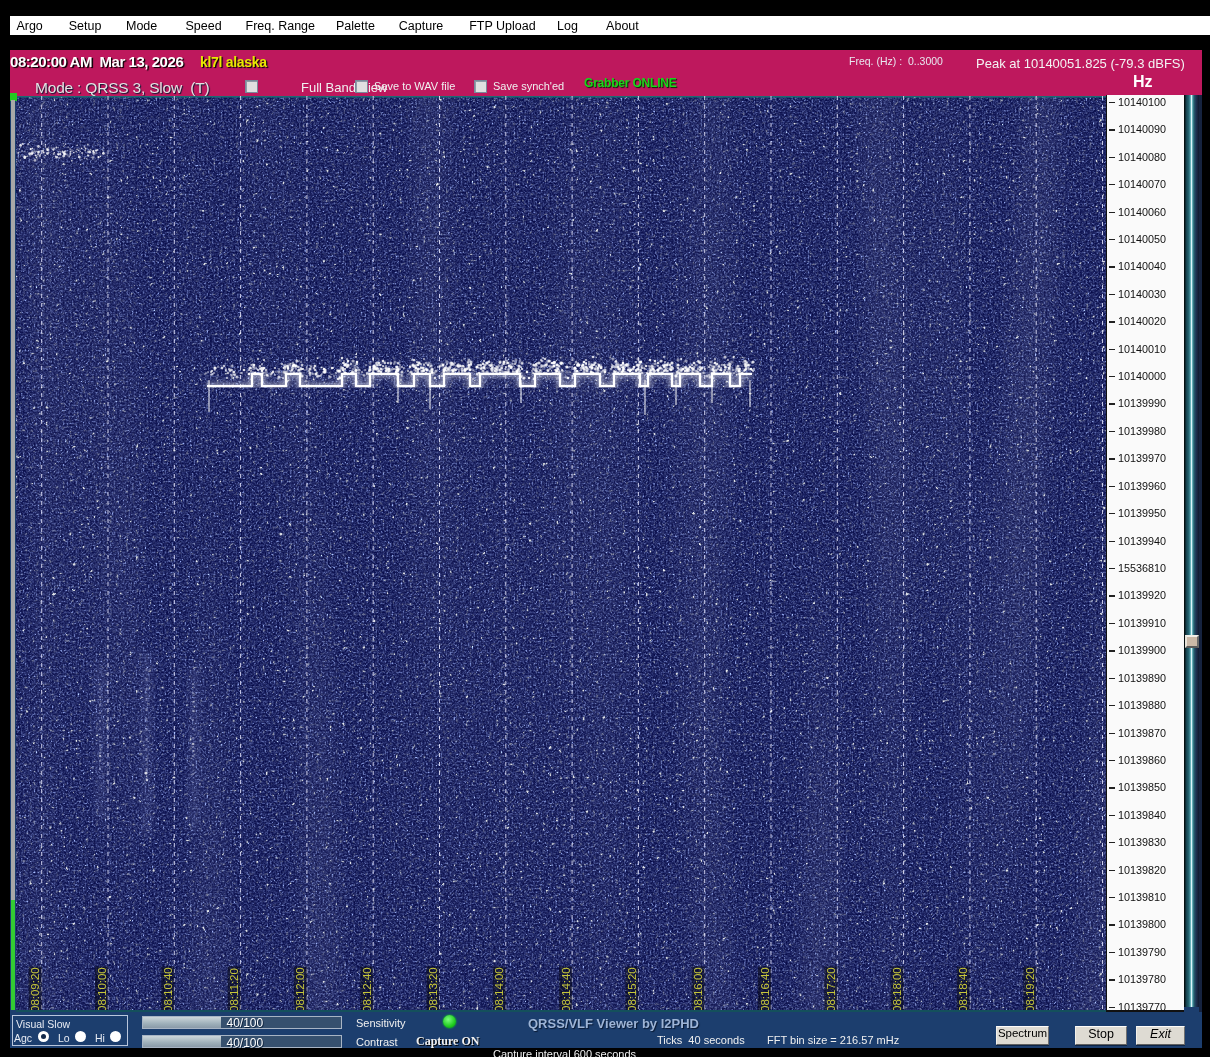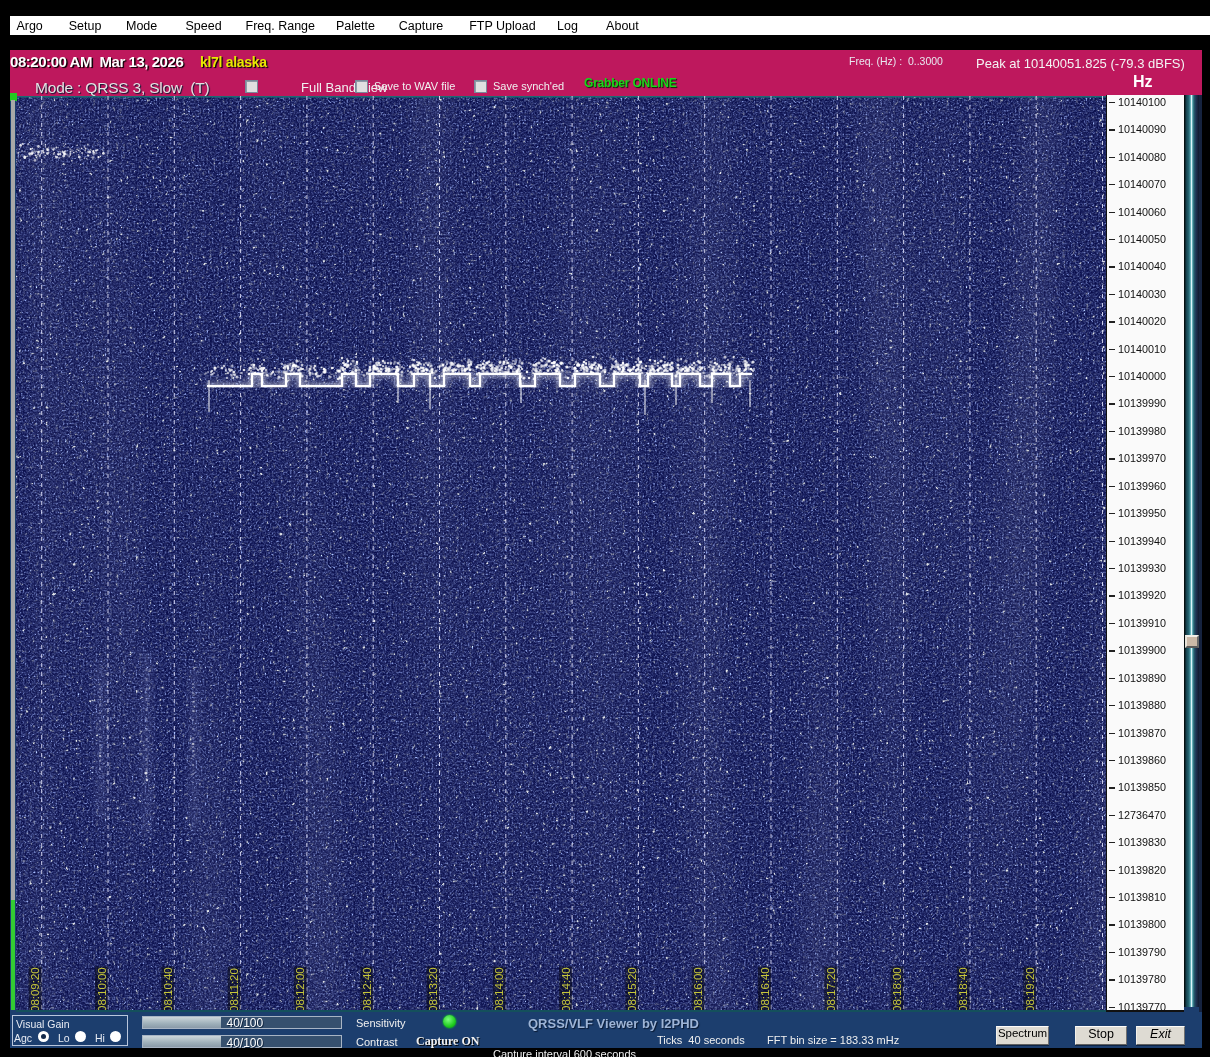--- a/index.html
+++ b/index.html
@@ -1719,39 +1719,39 @@
     <div class="flab" style="top:329.8px">10139980</div>
     <div class="ftick" style="top:363.3px"></div>
     <div class="flab" style="top:357.3px">10139970</div>
     <div class="ftick" style="top:390.7px"></div>
     <div class="flab" style="top:384.7px">10139960</div>
     <div class="ftick" style="top:418.1px"></div>
     <div class="flab" style="top:412.1px">10139950</div>
     <div class="ftick" style="top:445.5px"></div>
     <div class="flab" style="top:439.5px">10139940</div>
     <div class="ftick" style="top:472.9px"></div>
-    <div class="flab" style="top:466.9px">10139930</div>
+    <div class="flab" style="top:466.9px">15536810</div>
     <div class="ftick" style="top:500.4px"></div>
     <div class="flab" style="top:494.4px">10139920</div>
     <div class="ftick" style="top:527.8px"></div>
     <div class="flab" style="top:521.8px">10139910</div>
     <div class="ftick" style="top:555.2px"></div>
     <div class="flab" style="top:549.2px">10139900</div>
     <div class="ftick" style="top:582.6px"></div>
     <div class="flab" style="top:576.6px">10139890</div>
     <div class="ftick" style="top:610.0px"></div>
     <div class="flab" style="top:604.0px">10139880</div>
     <div class="ftick" style="top:637.5px"></div>
     <div class="flab" style="top:631.5px">10139870</div>
     <div class="ftick" style="top:664.9px"></div>
     <div class="flab" style="top:658.9px">10139860</div>
     <div class="ftick" style="top:692.3px"></div>
     <div class="flab" style="top:686.3px">10139850</div>
     <div class="ftick" style="top:719.7px"></div>
-    <div class="flab" style="top:713.7px">12736470</div>
+    <div class="flab" style="top:713.7px">10139840</div>
     <div class="ftick" style="top:747.1px"></div>
     <div class="flab" style="top:741.1px">10139830</div>
     <div class="ftick" style="top:774.6px"></div>
     <div class="flab" style="top:768.6px">10139820</div>
     <div class="ftick" style="top:802.0px"></div>
     <div class="flab" style="top:796.0px">10139810</div>
     <div class="ftick" style="top:829.4px"></div>
     <div class="flab" style="top:823.4px">10139800</div>
     <div class="ftick" style="top:856.8px"></div>
     <div class="flab" style="top:850.8px">10139790</div>
@@ -1760,21 +1760,21 @@
     <div class="ftick" style="top:911.7px"></div>
     <div class="flab" style="top:905.7px">10139770</div>
   </div>
 <div id="slider"></div>
 <div id="sthumb"></div>
 <div id="rightgap"></div>
 <div style="position:absolute; left:16px; top:1010px; width:1090px; height:2.5px; background:#14505c;"></div>
 
 <div id="statusbar">
   <div id="vgbox"></div>
-  <div class="sbt" style="left:6px; top:6px; font-size:10.5px; color:#e8ecf4;">Visual Gain</div>
+  <div class="sbt" style="left:6px; top:6px; font-size:10.5px; color:#e8ecf4;">Visual Slow</div>
   <div class="sbt" style="left:4px; top:20px; font-size:10.5px; color:#e8ecf4;">Agc</div>
   <div class="radio" style="left:28px; top:19px;">
       <div style="position:absolute; left:3px; top:3px; width:5px; height:5px; border-radius:50%; background:#13294a;"></div>
     </div>
   <div class="sbt" style="left:48px; top:20px; font-size:10.5px; color:#e8ecf4;">Lo</div>
   <div class="radio" style="left:65px; top:19px;"></div>
   <div class="sbt" style="left:85px; top:20px; font-size:10.5px; color:#e8ecf4;">Hi</div>
   <div class="radio" style="left:100px; top:19px;"></div>
 
   <div class="gauge" style="top:3.5px;">
@@ -1789,18 +1789,18 @@
   <div class="sbt" style="left:346px; top:5px;">Sensitivity</div>
   <div class="sbt" style="left:346px; top:24px;">Contrast</div>
 
   <div style="position:absolute; left:433px; top:3px; width:13px; height:13px; border-radius:50%;
     background:radial-gradient(circle at 40% 35%, #7dff7d, #1ecc1e 60%, #0a8a0a); box-shadow:0 0 2px #0f0;"></div>
   <div class="sbt" style="left:406px; top:22px; font-weight:bold; font-size:12px; text-shadow:1px 1px 0 #000;font-family:Liberation Serif, serif;">Capture ON</div>
   <div class="sbt" style="left:483px; top:36px;">Capture interval 600 seconds</div>
 
   <div class="sbt" style="left:518px; top:4px; font-size:13px; font-weight:bold; color:#9db4d6; text-shadow:1px 1px 1px #0a1a33;">QRSS/VLF Viewer by I2PHD</div>
   <div class="sbt" style="left:647px; top:22px;">Ticks&nbsp; 40 seconds</div>
-  <div class="sbt" style="left:757px; top:22px;">FFT bin size = 183.33 mHz</div>
+  <div class="sbt" style="left:757px; top:22px;">FFT bin size = 216.57 mHz</div>
 
   <div class="btn" style="left:986px; top:14px; width:53px; height:19px; font-size:11.5px;">Spectrum</div>
   <div class="btn" style="left:1065px; top:14px; width:52px; height:19px;">Stop</div>
   <div class="btn" style="left:1126px; top:14px; width:49px; height:19px;font-style:italic;">Exit</div>
 </div>
 
 </body></html>

